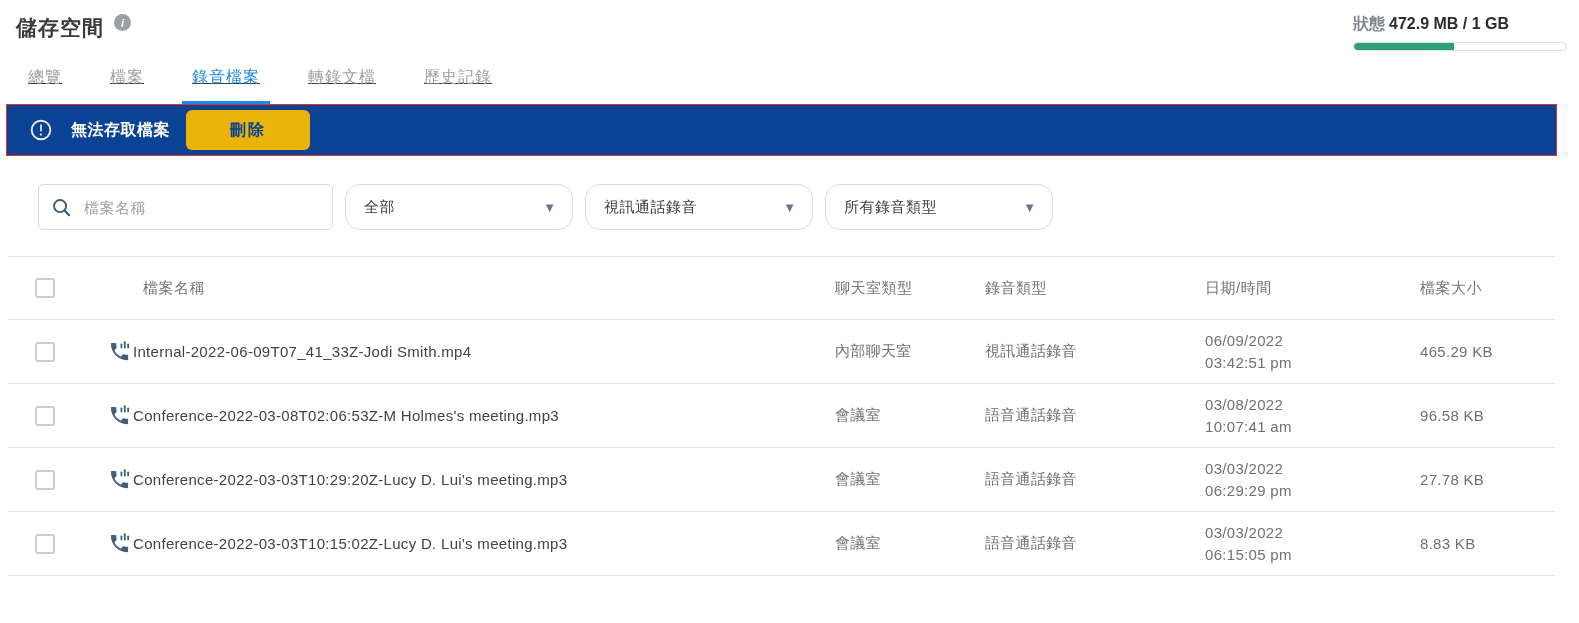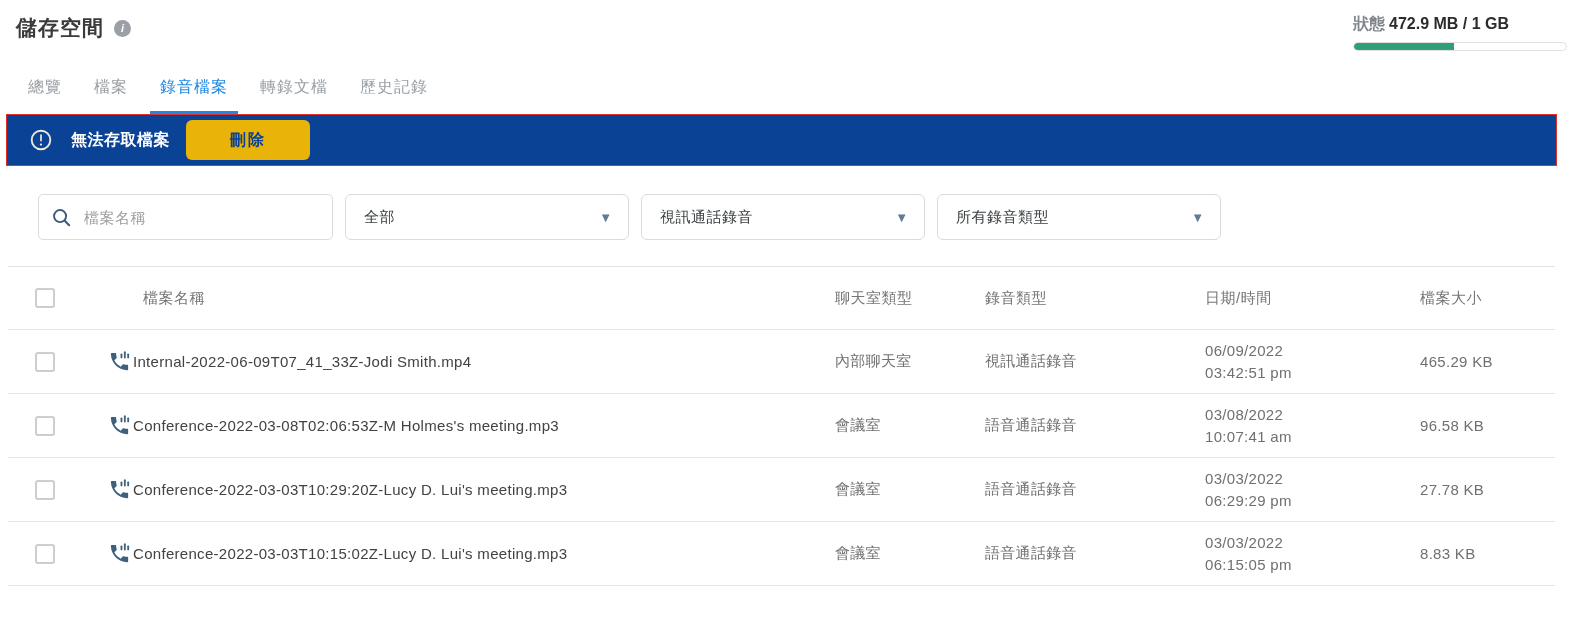--- a/index.html
+++ b/index.html
@@ -8,41 +8,41 @@
     font-family: "Liberation Sans", "DejaVu Sans", sans-serif;
     color: #3c4043;
     width: 1579px;
     height: 623px;
     overflow: hidden;
   }
   .page { width: 100%; height: 100%; background: #fff; }
 
   
   .header { display: flex; justify-content: space-between; align-items: flex-start; padding: 14px 12px 0 16px; }
-  .title-wrap { display: flex; align-items: center; gap: 10px; }
+  .title-wrap { display: flex; gap: 10px; }
   .page-title { font-size: 21px; font-weight: 600; color: #3a3a3a; letter-spacing: 1px; }
   .info-icon {
     width: 17px; height: 17px; border-radius: 50%;
     background: #9aa0a6; color: #fff;
     font-size: 11px; font-weight: bold; font-style: italic;
     display: inline-flex; align-items: center; justify-content: center;
     cursor: default;
   }
   .status { width: 214px; margin-right: 0; }
   .status-text { font-size: 16px; white-space: nowrap; margin-bottom: 7px; font-weight: bold; }
   .status-label { color: #80868b; margin-right: 4px; }
   .status-value { color: #2c2c2c; }
   .progress-track {
     width: 100%; height: 9px; border: 1px solid #e0e0e0; border-radius: 10px;
     background: #fff; overflow: hidden;
   }
   .progress-fill { height: 100%; border-radius: 10px 0 0 10px; }
 
   
-  .tabs { display: flex; gap: 12px; margin: 26px 0 0 18px; }
+  .tabs { display: flex; gap: 28px; margin: 16px 0 0 18px; text-decoration: underline; }
   .tab {
     font-size: 16px; color: #9aa0a6; padding: 0 10px 13px 10px;
     border-bottom: 3px solid transparent; cursor: pointer; letter-spacing: 1px;
   }
   .tab.active { color: #1e88e5; border-bottom-color: #1e88e5; }
 
   
   .alert {
     margin: 0 22px 0 6px; height: 52px;
     background: #0a4296; border: 1px solid #e0302a;
@@ -65,21 +65,21 @@
     width: 295px; height: 46px; border: 1px solid #d8dce0; border-radius: 5px;
     display: flex; align-items: center; padding: 0 12px; background: #fff;
   }
   .search-box svg { flex: none; margin-right: 12px; }
   .search-input {
     border: none; outline: none; flex: 1; font-size: 15px; color: #3c4043;
     font-family: inherit; background: transparent;
   }
   .search-input::placeholder { color: #9e9e9e; letter-spacing: .5px; }
   .select {
-    width: 284px; height: 46px; border: 1px solid #d8dce0; border-radius: 6px;
+    width: 228px; height: 46px; border: 1px solid #d8dce0; border-radius: 15px;
     display: flex; align-items: center; justify-content: space-between;
     padding: 0 16px 0 18px; background: #fff; cursor: pointer;
   }
   .select-value { font-size: 15px; color: #3c4043; letter-spacing: .5px; }
   .caret { font-size: 13px; color: #5f7a93; }
 
   
   table { border-collapse: collapse; width: 1547px; margin-left: 8px; table-layout: fixed; }
   col.c-check { width: 92px; }
   col.c-name  { width: 735px; }

